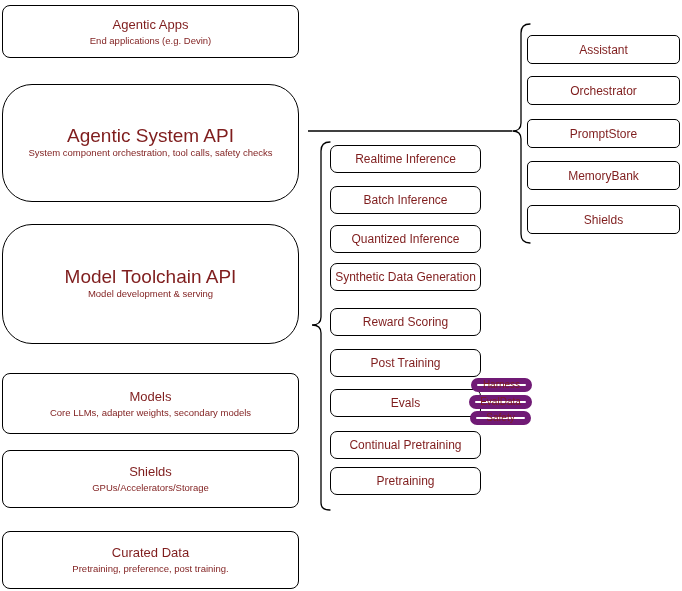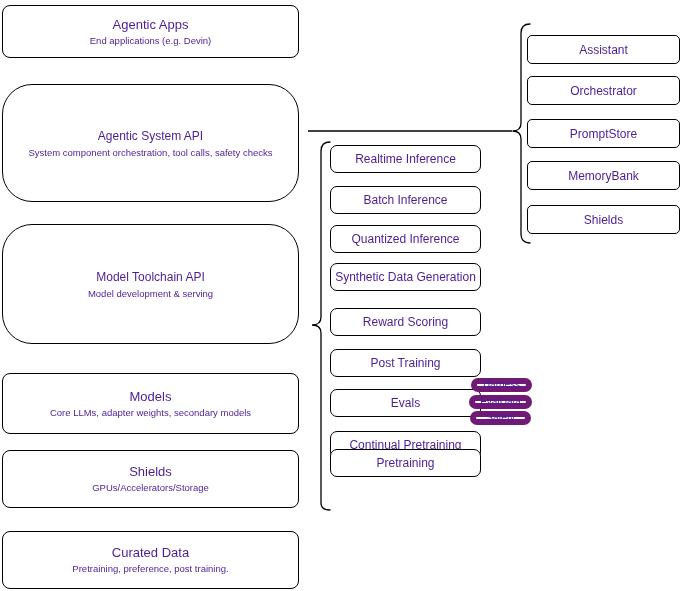--- a/index.html
+++ b/index.html
@@ -2,21 +2,21 @@
 <html><head>
 <meta charset="utf-8">
 <style>
   * { box-sizing: border-box; margin: 0; padding: 0; }
   html, body { background: #ffffff; }
   #canvas {
     position: relative;
     width: 682px;
     height: 591px;
     background: #ffffff;
-    color: #4c1d95;
+    color: #7f1d1d;
     font-family: "Liberation Sans", "DejaVu Sans", sans-serif;
     overflow: hidden;
   }
   svg.connectors {
     position: absolute;
     top: 0; left: 0;
     width: 682px; height: 591px;
   }
   .lbox {
     position: absolute;
@@ -26,21 +26,21 @@
     border: 1px solid #000000;
     display: flex;
     flex-direction: column;
     align-items: center;
     justify-content: center;
     text-align: center;
     gap: 3px;
     z-index: 1;
   }
   .lbox .title   { font-size: 13px; line-height: 15px; }
-  .lbox .title.t-lg { font-size: 12px; line-height: 16px; }
+  .lbox .title.t-lg { font-size: 19px; line-height: 16px; }
   .lbox .subtitle{ font-size: 9.5px; line-height: 12px; padding: 0 6px; }
   .mbox {
     position: absolute;
     left: 330px;
     width: 151px;
     height: 28px;
     background: #ffffff;
     border: 1px solid #000000;
     border-radius: 7px;
     display: flex;
@@ -141,21 +141,21 @@
   </div>
   <div class="mbox" style="top:349px">
     <span>Post Training</span>
   </div>
   <div class="mbox" style="top:389px">
     <span>Evals</span>
   </div>
   <div class="mbox" style="top:431px">
     <span>Continual Pretraining</span>
   </div>
-  <div class="mbox" style="top:449px">
+  <div class="mbox" style="top:467px">
     <span>Pretraining</span>
   </div>
 
   <div class="pill" style="left:471px;top:378px;width:61px">
     <span>Harness</span>
   </div>
   <div class="pill" style="left:469px;top:395px;width:63px">
     <span>EvalData</span>
   </div>
   <div class="pill" style="left:470px;top:411px;width:61px">

